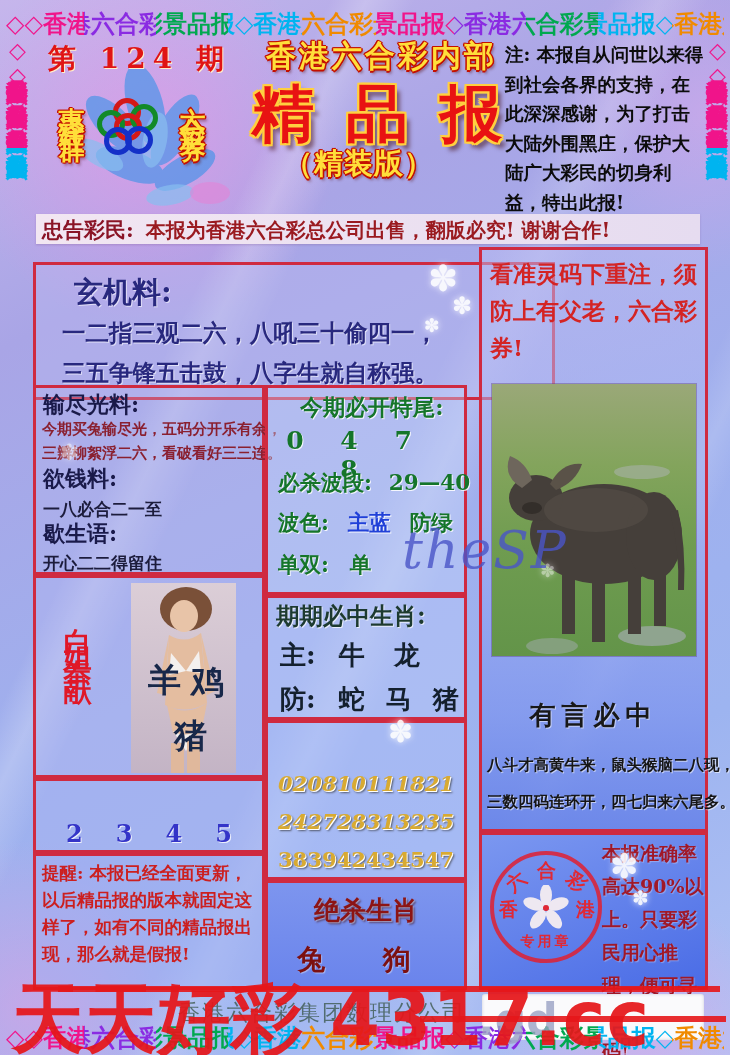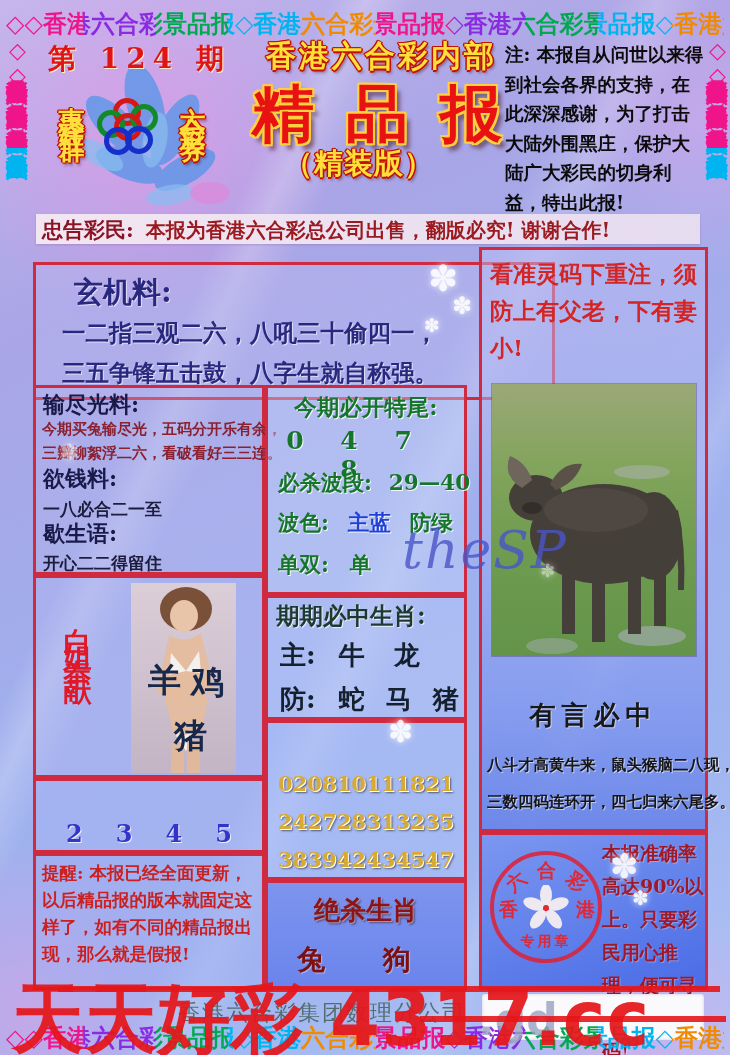--- a/index.html
+++ b/index.html
@@ -142,21 +142,21 @@
       <span>4</span>
       <span>5</span>
     </div>
   </div>
 
   <div class="box" style="left:33px;top:853px;width:232px;height:137px;background:rgba(160,172,242,.45);">
     <div class="abs serif" style="left:6px;top:4px;width:216px;font-size:17.5px;line-height:27px;color:#cc1f1f;font-weight:800;">提醒: 本报已经全面更新，以后精品报的版本就固定这样了，如有不同的精品报出现，那么就是假报!</div>
   </div>
 
   <div class="box" style="left:265px;top:385px;width:202px;height:210px;background:rgba(200,214,250,.4);">
-    <div class="abs green serif" style="left:0;top:4px;width:196px;text-align:center;font-size:22.5px;">今期必开特尾:</div>
+    <div class="abs green serif" style="left:0;top:4px;width:196px;text-align:center;font-size:22.5px;padding-left:6px;">今期必开特尾:</div>
     <div class="abs green serif" style="left:0;top:38px;width:176px;text-align:center;font-size:25px;letter-spacing:14px;">0 4 7 8</div>
     <div class="abs serif nowrap" style="left:10px;top:80px;font-size:21.5px;">
       <span class="green">必杀波段:</span>
       <span class="green" style="margin-left:10px;">29—40</span>
     </div>
     <div class="abs serif nowrap" style="left:10px;top:120px;font-size:21.5px;">
       <span class="green">波色:</span>
       <span class="bluechar" style="margin-left:12px;">主蓝</span>
       <span class="green" style="margin-left:12px;">防绿</span>
     </div>
@@ -173,29 +173,29 @@
       <span style="margin-left:14px;letter-spacing:10px;">牛 龙</span>
     </div>
     <div class="abs serif nowrap" style="left:12px;top:84px;font-size:26px;color:#14202e;font-weight:900;">
       <span>防:</span>
       <span style="margin-left:14px;letter-spacing:6px;">蛇 马 猪</span>
     </div>
   </div>
 
   <div class="box" style="left:265px;top:720px;width:202px;height:160px;background:rgba(175,192,248,.45);">
     <div class="abs" style="left:0;top:48px;width:196px;">
-      <div class="tema-row goldnum serif" style="font-size:21px;">
+      <div class="tema-row goldnum serif" style="font-size:21px;font-style:italic;">
         <span>02</span>
           <span>08</span>
           <span>10</span>
           <span>11</span>
           <span>18</span>
           <span>21</span>
       </div>
-      <div class="tema-row goldnum serif" style="font-size:21px;">
+      <div class="tema-row goldnum serif" style="font-size:21px;font-style:italic;">
         <span>24</span>
           <span>27</span>
           <span>28</span>
           <span>31</span>
           <span>32</span>
           <span>35</span>
       </div>
       <div class="tema-row goldnum serif" style="font-size:21px;">
         <span>38</span>
           <span>39</span>
@@ -206,21 +206,21 @@
       </div>
     </div>
   </div>
 
   <div class="box" style="left:265px;top:880px;width:202px;height:110px;background:linear-gradient(180deg,#7d95ee,#6a84ec);">
     <div class="abs serif" style="left:0;top:10px;width:196px;text-align:center;font-size:26px;color:#8c1414;font-weight:900;text-shadow:1px 1px 1px rgba(255,255,255,.4),2px 2px 2px rgba(60,0,0,.5);">绝杀生肖</div>
     <div class="abs serif" style="left:0;top:58px;width:196px;text-align:center;font-size:28px;color:#7c1010;font-weight:900;letter-spacing:24px;text-shadow:1px 1px 1px rgba(255,255,255,.4);">兔 狗</div>
   </div>
 
   <div class="box" style="left:479px;top:247px;width:229px;height:585px;background:linear-gradient(180deg,rgba(188,188,242,.5) 0%,rgba(165,178,242,.55) 45%,rgba(125,148,238,.75) 80%,rgba(100,128,232,.85) 100%);">
-    <div class="abs serif" style="left:8px;top:5px;width:212px;font-size:23px;line-height:37px;color:#d42424;font-weight:900;">看准灵码下重注，须防上有父老，下有妻小!</div>
+    <div class="abs serif" style="left:8px;top:5px;width:212px;font-size:23px;line-height:37px;color:#d42424;font-weight:900;">看准灵码下重注，须防上有父老，六合彩券!</div>
     <svg class="abs" style="left:10px;top:134px;box-shadow:0 0 0 1px rgba(90,60,120,.4);" width="204" height="272" viewBox="0 0 204 272">
       <defs>
         <linearGradient id="grass" x1="0" y1="0" x2="0" y2="1">
           <stop offset="0" stop-color="#9aa878"></stop>
             <stop offset="0.3" stop-color="#83a45c"></stop>
           <stop offset="0.6" stop-color="#6f9c50"></stop>
             <stop offset="1" stop-color="#639449"></stop>
         </linearGradient>
       </defs>
       <rect width="204" height="272" fill="url(#grass)"></rect>

